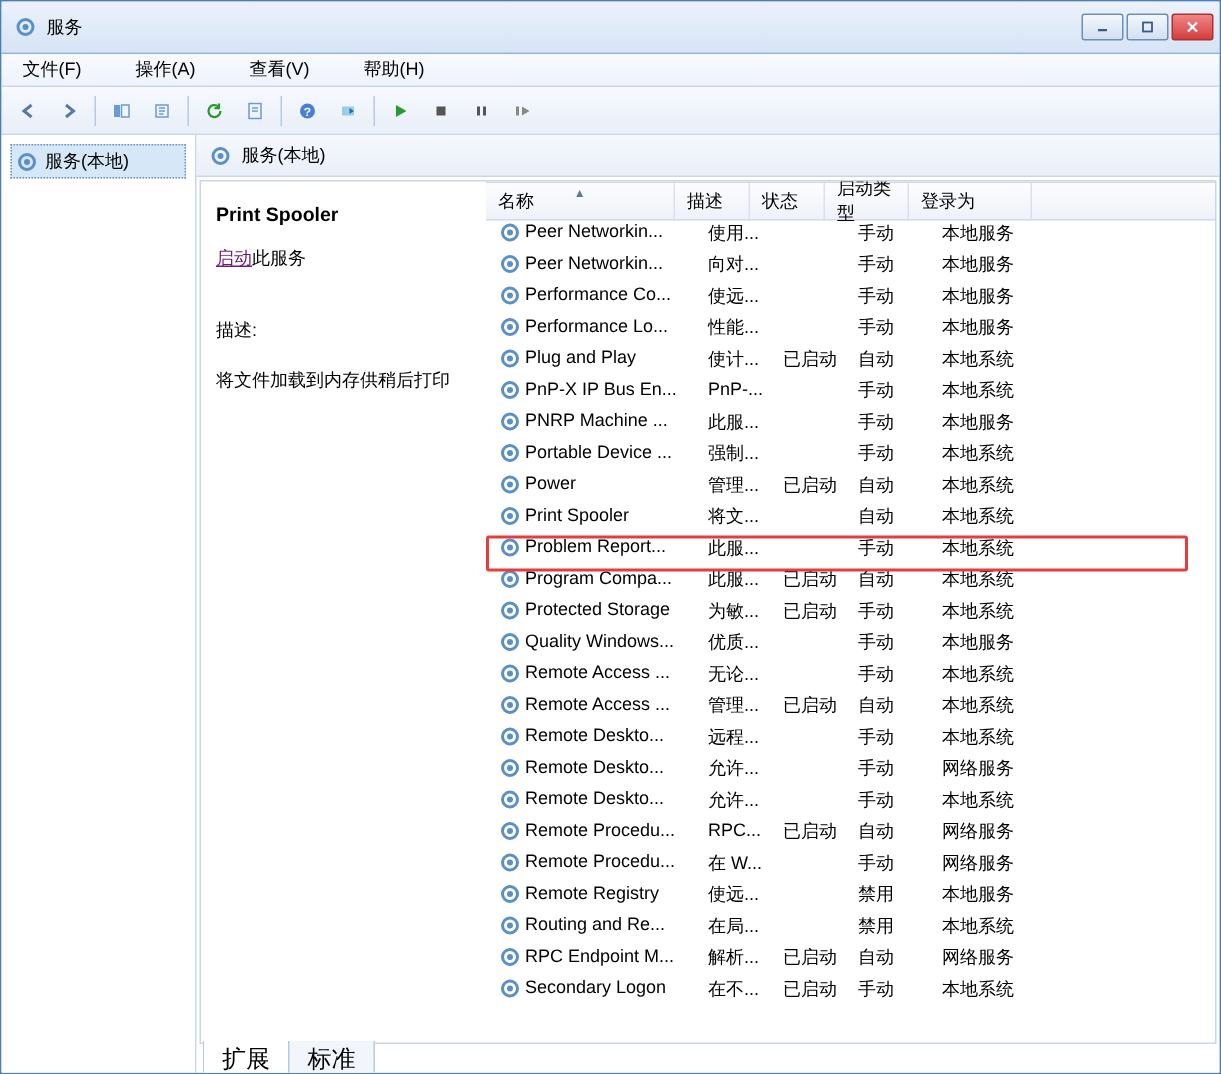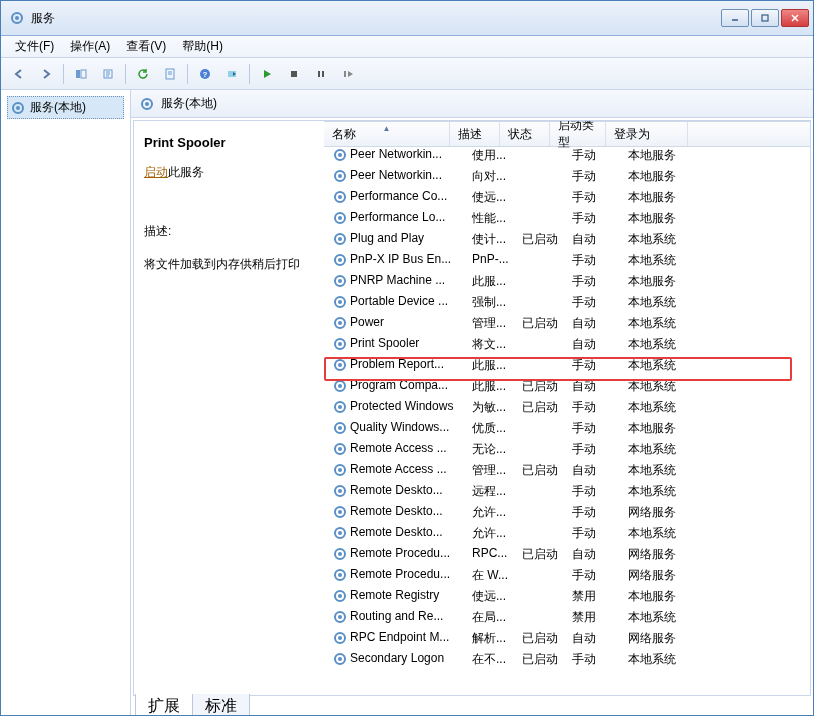--- a/index.html
+++ b/index.html
@@ -3,35 +3,35 @@
 <meta charset="utf-8">
 <style>
 *{box-sizing:border-box;margin:0;padding:0}
 body{font-family:"Microsoft YaHei","Segoe UI",Tahoma,sans-serif;font-size:12px;background:#fff;width:814px;height:716px;overflow:hidden;border:1px solid #4a7fb5}
 .titlebar{height:35px;background:linear-gradient(#ecf2fb,#d6e4f5);display:flex;align-items:center;justify-content:space-between;padding:0 4px 0 8px;border-bottom:1px solid #8fb0d8}
 .titlebar-left{display:flex;align-items:center;gap:6px}
 .win-btns{display:flex;gap:2px;align-items:center}
 .win-btn{width:28px;height:18px;border:1px solid #6b8fb5;border-radius:2px;background:linear-gradient(#f3f7fd,#d2e0f1);display:flex;align-items:center;justify-content:center;cursor:pointer}
 .win-btn.close{background:linear-gradient(#f08585,#d43e3e);border-color:#a33}
 .win-btn svg{width:10px;height:10px}
-.menubar{height:22px;background:linear-gradient(#f8faff,#eef3fb);display:flex;align-items:center;padding:0 6px;gap:0;border-bottom:1px solid #c9d6ea}
+.menubar{height:22px;background:linear-gradient(#f8faff,#eef3fb);display:flex;align-items:center;padding:0 6px;gap:20px;border-bottom:1px solid #c9d6ea}
 .menu-item{padding:2px 8px;cursor:default;border-radius:2px}
 .toolbar{height:32px;background:linear-gradient(#f6f9fe,#e9eff8);display:flex;align-items:center;padding:0 6px;gap:3px;border-bottom:1px solid #c9d6ea}
 .tb-btn{width:24px;height:24px;display:flex;align-items:center;justify-content:center;border:1px solid transparent;border-radius:2px;cursor:pointer}
 .tb-sep{width:1px;height:20px;background:#b8c9e0;margin:0 2px}
 .content{display:flex;height:calc(100% - 84px);background:#fff}
 .left-pane{width:130px;border-right:1px solid #c9d6ea;padding:6px;background:#fff}
 .tree-item{display:flex;align-items:center;gap:4px;padding:2px;background:#d6e8f8;border:1px dotted #6b8fb5}
 .right-header{height:28px;background:linear-gradient(#f6f9fe,#e9eff8);display:flex;align-items:center;padding:0 8px;gap:6px;border-bottom:1px solid #c9d6ea}
 .right-body{flex:1;display:flex;flex-direction:column;overflow:hidden}
 .detail-row{display:flex;flex:1;overflow:hidden;border:1px solid #c9d6ea;margin:2px}
 .detail-left{width:190px;padding:14px 10px;font-size:12px}
 .detail-left h3{font-size:13px;font-weight:bold;margin-bottom:14px}
-.detail-left a{color:#a16207;text-decoration:underline;cursor:pointer}
-.detail-left .desc-label{margin-top:42px}
+.detail-left a{color:#701a75;text-decoration:underline;cursor:pointer}
+.detail-left .desc-label{margin-top:31px}
 .detail-left .desc-text{margin-top:16px}
 .svc-list{flex:1;display:flex;flex-direction:column;overflow:hidden;position:relative}
 .cols-header{display:flex;height:26px;background:linear-gradient(#fdfdfe,#eef2f9);border-bottom:1px solid #d0d9e8;border-top:1px solid #d0d9e8;flex-shrink:0}
 .col-h{display:flex;align-items:center;padding:0 8px;border-right:1px solid #d9e1ee;cursor:pointer;position:relative}
 .col-name{width:126px}.col-desc{width:50px}.col-stat{width:50px}.col-start{width:56px}.col-logon{width:82px}
 .sort-ind{position:absolute;top:2px;left:50%;transform:translateX(-50%);font-size:8px;color:#5b7aa3}
 .rows{overflow-y:scroll;flex:1}
 .svc-row{display:flex;height:21px;padding-left:4px}
 .svc-row .ic{width:18px;flex-shrink:0}
 .svc-row span{overflow:hidden;white-space:nowrap;text-overflow:ellipsis;padding:0 4px}
@@ -327,21 +327,21 @@
               <span class="c-desc">此服...</span>
               <span class="c-stat">已启动</span>
               <span class="c-start">自动</span>
               <span class="c-logon">本地系统</span>
             </div>
             <div class="svc-row">
               <span class="ic"><svg class="gear-ic" viewBox="0 0 16 16">
                   <circle cx="8" cy="8" r="5" fill="none" stroke="#5a8fc7" stroke-width="2"></circle>
                   <circle cx="8" cy="8" r="2" fill="#5a8fc7"></circle>
                 </svg></span>
-              <span class="c-name">Protected Windows</span>
+              <span class="c-name">Protected Storage</span>
               <span class="c-desc">为敏...</span>
               <span class="c-stat">已启动</span>
               <span class="c-start">手动</span>
               <span class="c-logon">本地系统</span>
             </div>
             <div class="svc-row">
               <span class="ic"><svg class="gear-ic" viewBox="0 0 16 16">
                   <circle cx="8" cy="8" r="5" fill="none" stroke="#5a8fc7" stroke-width="2"></circle>
                   <circle cx="8" cy="8" r="2" fill="#5a8fc7"></circle>
                 </svg></span>

